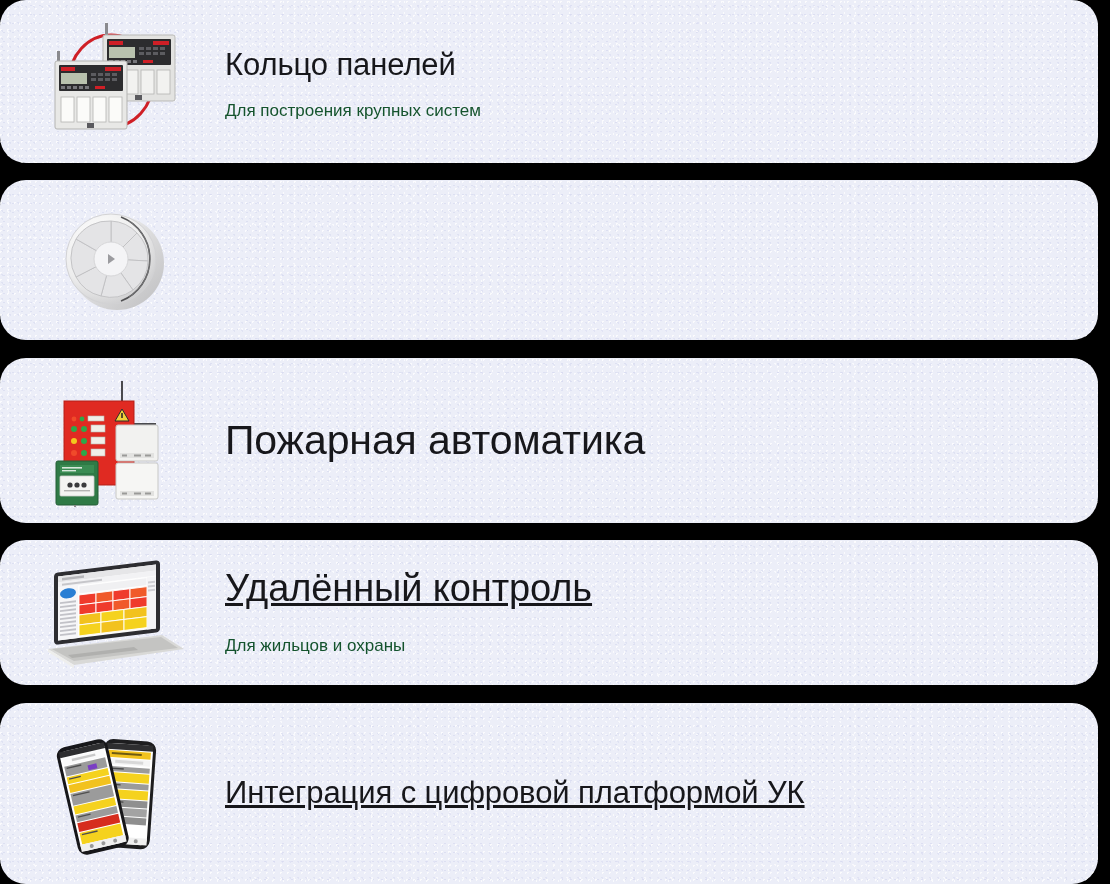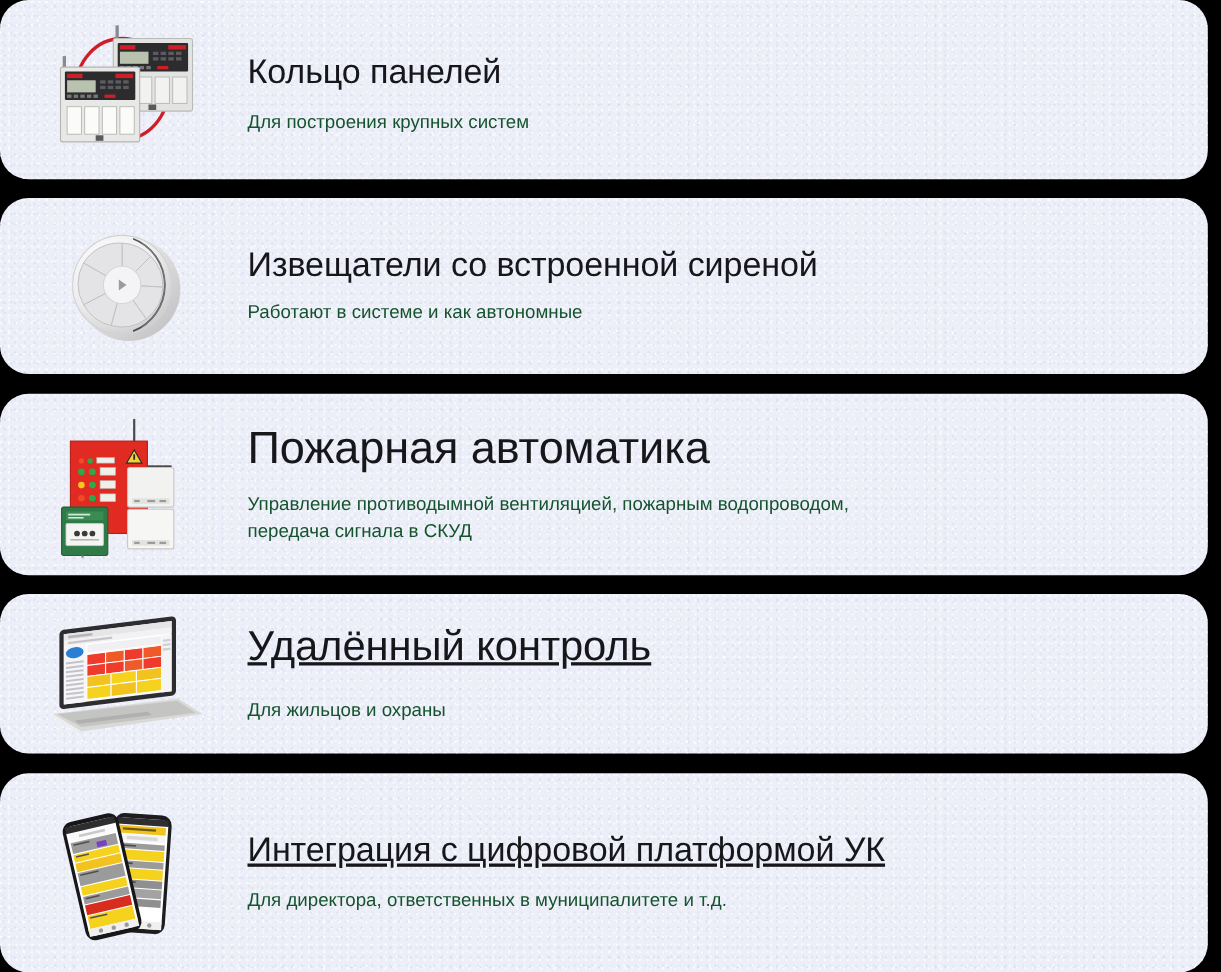--- a/index.html
+++ b/index.html
@@ -218,24 +218,20 @@
           <path d="M60 58 L97 60 A38 38 0 0 1 82 89 Z"></path>
           <path d="M60 58 L82 89 A38 38 0 0 1 50 95 Z"></path>
           <path d="M60 58 L50 95 A38 38 0 0 1 25 76 Z"></path>
           <path d="M60 58 L25 76 A38 38 0 0 1 25 38 Z"></path>
           <path d="M60 58 L25 38 A38 38 0 0 1 60 20 Z"></path>
         </g>
         <circle cx="60" cy="58" r="17" fill="#f4f4f6" stroke="#d6d6d8" stroke-width="1"></circle>
         <path d="M57 53 L64 58 L57 63 Z" fill="#9b9b9f"></path>
       </svg>
     </div>
-    <div class="card-text">
-      <div class="card-title">Извещатели со встроенной сиреной</div>
-      <div class="card-sub">Работают в системе и как автономные</div>
-    </div>
   </div>
 
   <div class="card" id="card-3">
     <div class="card-icon">
       <svg width="130" height="132" viewBox="0 0 130 132" aria-hidden="true">
 
         <rect x="73" y="6" width="2" height="22" fill="#4a4a4e"></rect>
         <rect x="86" y="48" width="22" height="2" fill="#4a4a4e"></rect>
 
         <rect x="16" y="26" width="70" height="84" fill="#e02a22"></rect>
@@ -289,21 +285,20 @@
           <circle cx="22" cy="110" r="2.6" fill="#3a3a3c"></circle>
           <circle cx="29" cy="110" r="2.6" fill="#3a3a3c"></circle>
           <circle cx="36" cy="110" r="2.6" fill="#3a3a3c"></circle>
           <rect x="16" y="115" width="26" height="1.4" fill="#b4b4b2"></rect>
           <rect x="26" y="130" width="2" height="4" fill="#8d8d8b"></rect>
         </g>
       </svg>
     </div>
     <div class="card-text">
       <div class="card-title">Пожарная автоматика</div>
-      <div class="card-sub wide">Управление противодымной вентиляцией, пожарным водопроводом, передача сигнала в СКУД</div>
     </div>
   </div>
 
   <div class="card" id="card-4">
     <div class="card-icon">
       <svg width="150" height="112" viewBox="0 0 150 112" aria-hidden="true">
 
         <g transform="skewY(-7)">
           <rect x="16" y="18" width="106" height="72" rx="4" fill="#2d2d31"></rect>
           <rect x="20" y="22" width="98" height="64" fill="#fbfbfb"></rect>
@@ -424,17 +419,16 @@
           </g>
           <rect x="27" y="117" width="46" height="7" fill="#f0f0f0"></rect>
           <circle cx="38" cy="120.5" r="2" fill="#9a9a9a"></circle>
           <circle cx="50" cy="120.5" r="2" fill="#9a9a9a"></circle>
           <circle cx="62" cy="120.5" r="2" fill="#9a9a9a"></circle>
         </g>
       </svg>
     </div>
     <div class="card-text">
       <div class="card-title">Интеграция с цифровой платформой УК</div>
-      <div class="card-sub wide">Для директора, ответственных в муниципалитете и т.д.</div>
     </div>
   </div>
 
 </div>
 
 </body></html>

